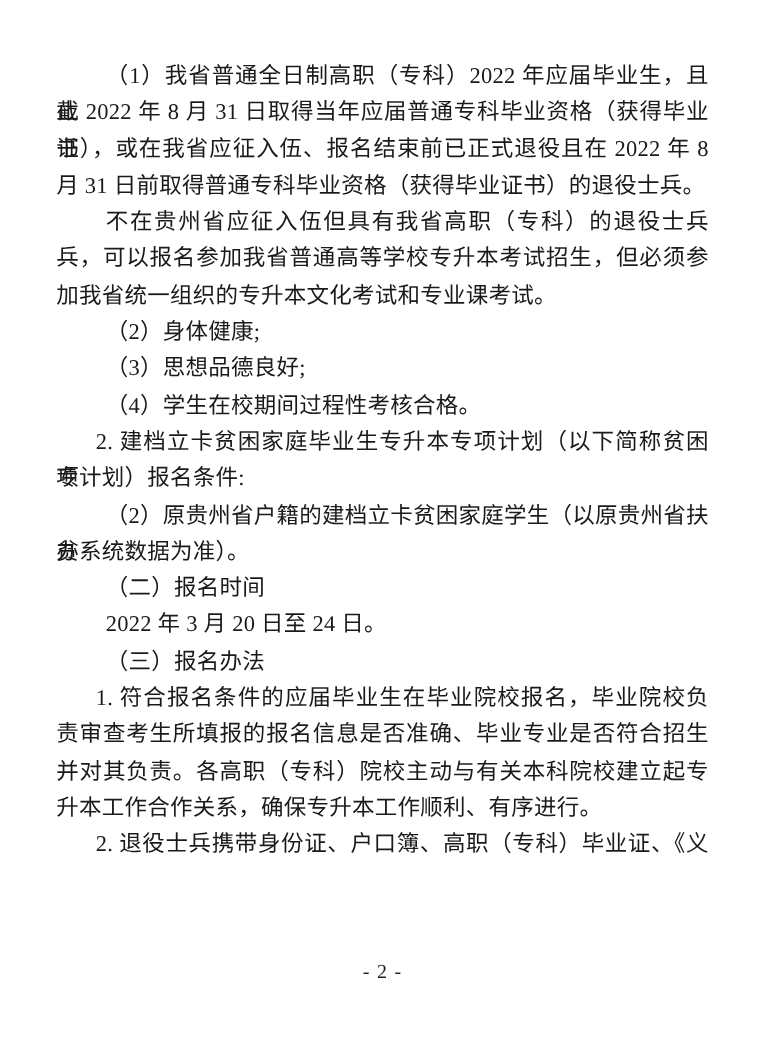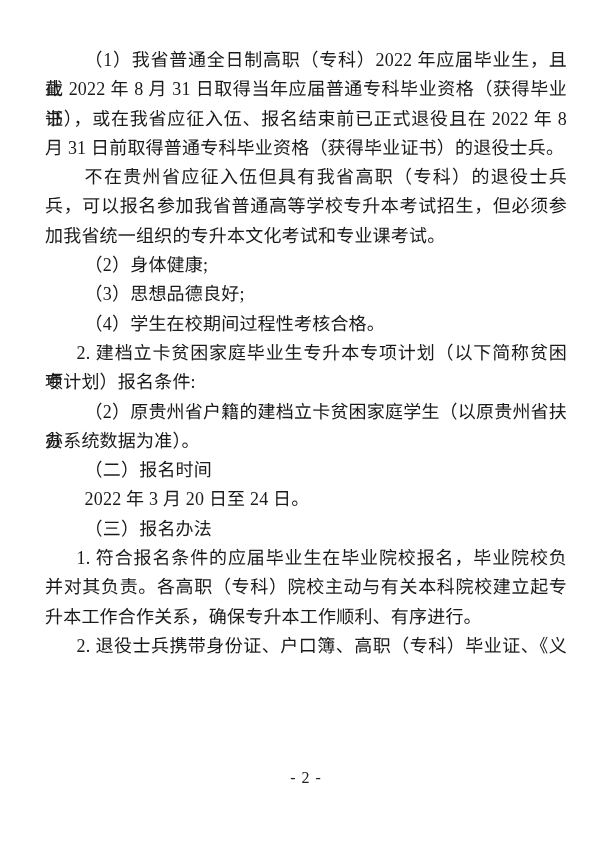--- a/index.html
+++ b/index.html
@@ -65,18 +65,19 @@
       <div class="line ind-full">（3）思想品德良好;</div>
       <div class="line ind-full">（4）学生在校期间过程性考核合格。</div>
       <div class="line fill ind-num">2. 建档立卡贫困家庭毕业生专升本专项计划（以下简称贫困专</div>
       <div class="line">项计划）报名条件:</div>
       <div class="line fill ind-full">（2）原贵州省户籍的建档立卡贫困家庭学生（以原贵州省扶贫</div>
       <div class="line">办系统数据为准）。</div>
       <div class="line ind-full">（二）报名时间</div>
       <div class="line ind-full">2022 年 3 月 20 日至 24 日。</div>
       <div class="line ind-full">（三）报名办法</div>
       <div class="line fill ind-num">1. 符合报名条件的应届毕业生在毕业院校报名，毕业院校负</div>
+      <div class="line fill">责审查考生所填报的报名信息是否准确、毕业专业是否符合招生</div>
       <div class="line fill">并对其负责。各高职（专科）院校主动与有关本科院校建立起专</div>
       <div class="line">升本工作合作关系，确保专升本工作顺利、有序进行。</div>
       <div class="line fill ind-num">2. 退役士兵携带身份证、户口簿、高职（专科）毕业证、《义</div>
     </div>
   <div class="page-number">- 2 -</div>
 </div>
 
 </body></html>

